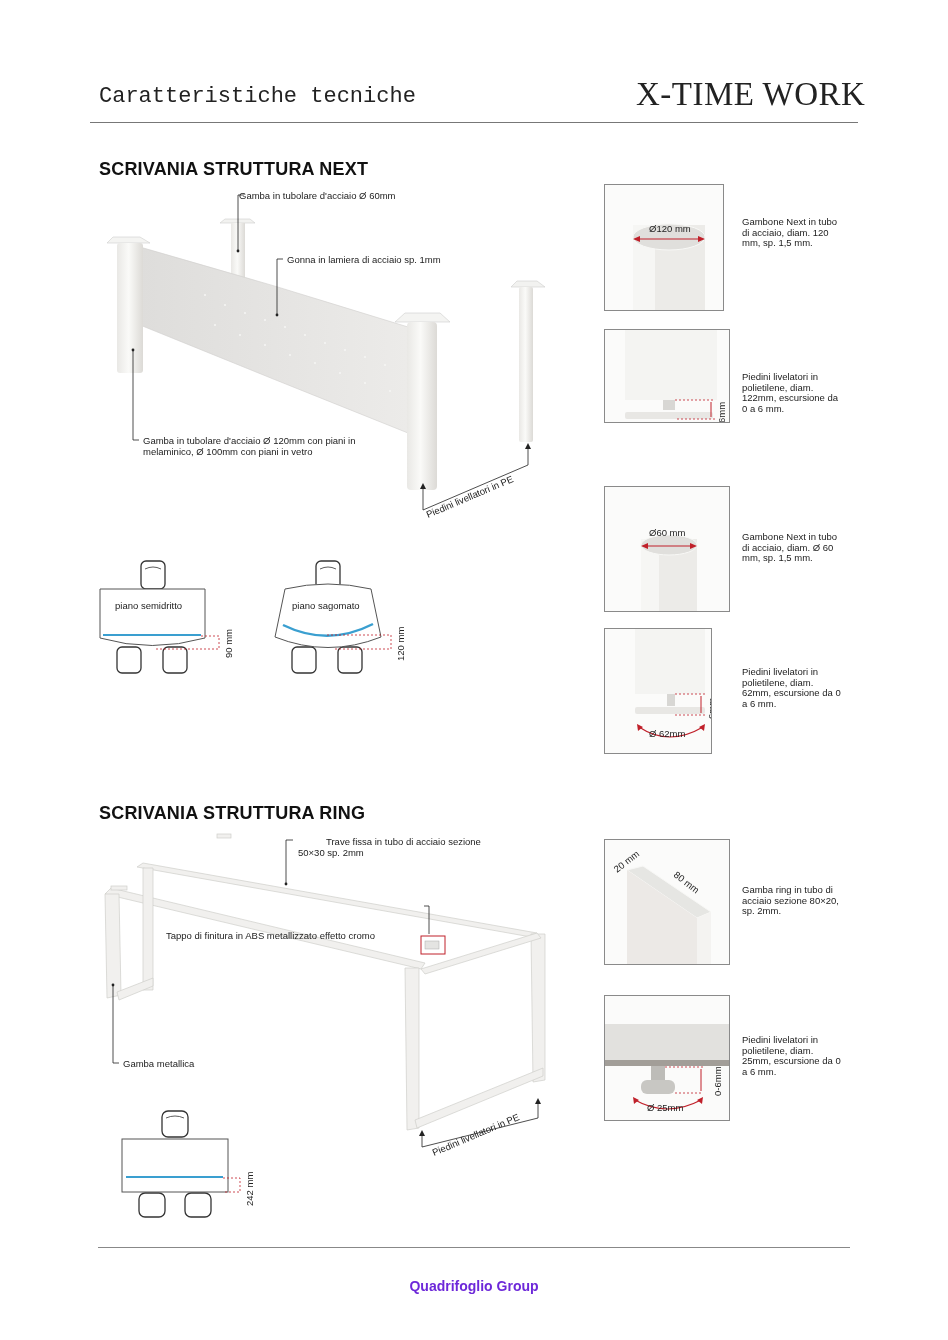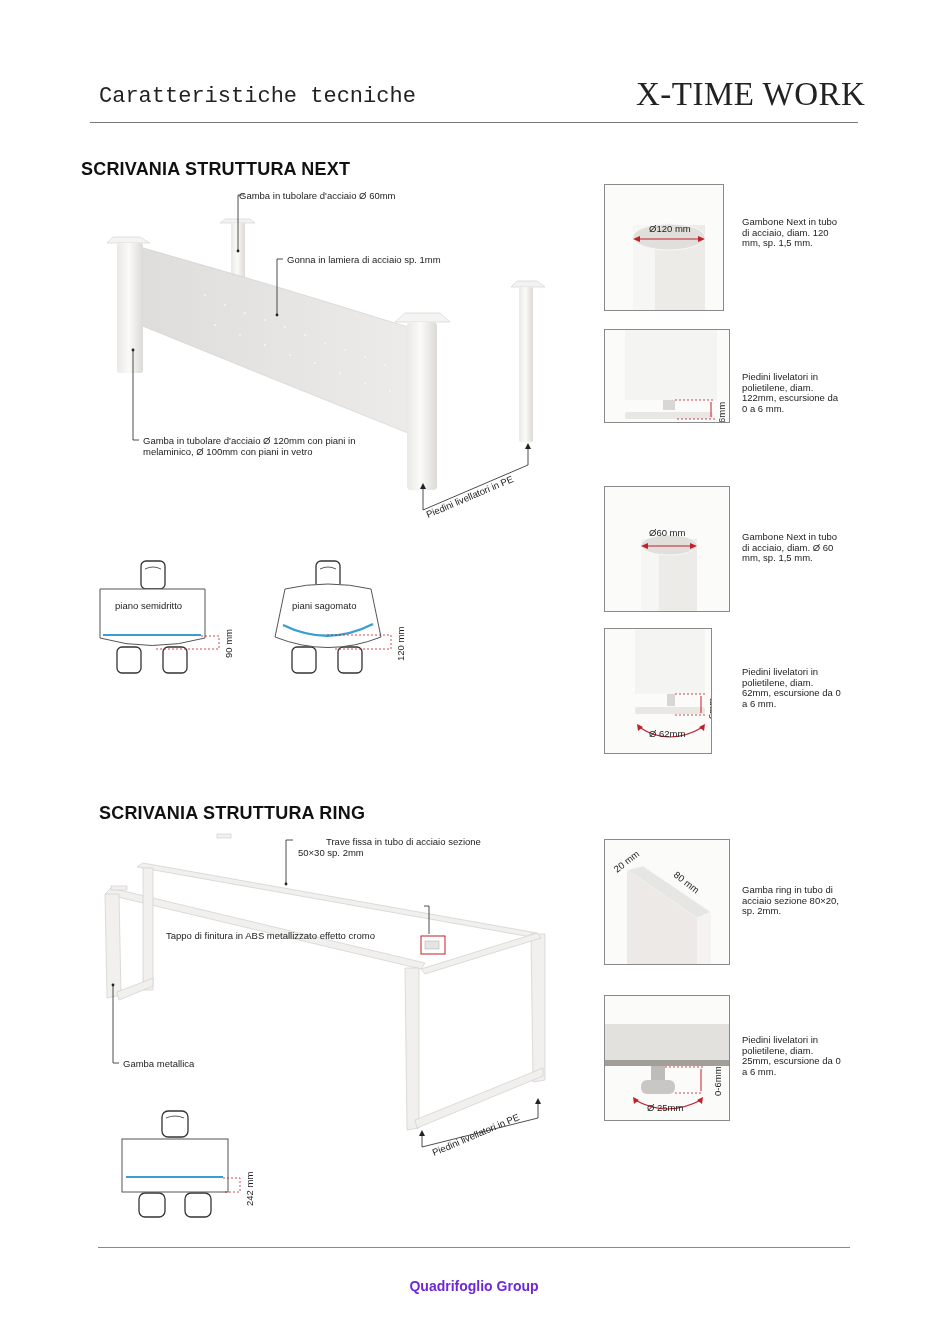--- a/index.html
+++ b/index.html
@@ -17,21 +17,21 @@
   .desc { font-size:9.5px; line-height:10.5px; color:#222; }
   svg text { font-family:"Liberation Sans", sans-serif; }
 </style>
 </head>
 <body>
 
 <div class="abs hdr-left">Caratteristiche tecniche</div>
 <div class="abs hdr-right">X-TIME WORK</div>
 <div class="abs hr-top"></div>
 
-<div class="abs sec-title" style="left:81px;top:159px;">SCRIVANIA STRUTTURA NEXT</div>
+<div class="abs sec-title" style="left:99px;top:159px;">SCRIVANIA STRUTTURA NEXT</div>
 
 <svg class="abs" style="left:95px;top:185px;" width="480" height="350">
   <defs>
     <linearGradient id="legG" x1="0" x2="1">
       <stop offset="0" stop-color="#e9e8e5"></stop>
         <stop offset="0.45" stop-color="#fafaf8"></stop>
         <stop offset="1" stop-color="#dcdad6"></stop>
     </linearGradient>
     <linearGradient id="skirtG" x1="0" x2="1">
       <stop offset="0" stop-color="#dedddb"></stop>
@@ -110,21 +110,21 @@
     <rect x="197" y="92" width="24" height="26" rx="5" fill="#fff" stroke="#333" stroke-width="1.3"></rect>
     <rect x="243" y="92" width="24" height="26" rx="5" fill="#fff" stroke="#333" stroke-width="1.3"></rect>
     <path d="M 190 34 Q 233 24 276 34 L 286 82 Q 233 103 180 82 Z" fill="#fff" stroke="#555" stroke-width="1"></path>
     <path d="M 188 70 Q 233 92 278 69" fill="none" stroke="#3a9fd0" stroke-width="2.5"></path>
     <polyline points="232,80 296,80 296,94 240,94" fill="none" stroke="#c0202a" stroke-width="0.8" stroke-dasharray="2,2"></polyline>
   </g>
   <text x="0" y="0" font-size="9.5" fill="#222" transform="translate(137 103) rotate(-90)">90 mm</text>
   <text x="0" y="0" font-size="9.5" fill="#222" transform="translate(309 106) rotate(-90)">120 mm</text>
 </svg>
 <div class="abs cap" style="left:115px;top:600px;">piano semidritto</div>
-<div class="abs cap" style="left:292px;top:600px;">piani sagomato</div>
+<div class="abs cap" style="left:292px;top:600px;">piano sagomato</div>
 
 <div class="abs photo" style="left:604px;top:184px;width:120px;height:127px;">
   <svg width="126" height="127">
     <rect x="28" y="40" width="72" height="90" fill="#ecebe8"></rect>
     <rect x="28" y="40" width="22" height="90" fill="#f6f6f4"></rect>
     <ellipse cx="64" cy="52" rx="36" ry="13" fill="#e0dfdc" stroke="#f8f8f6" stroke-width="1"></ellipse>
     <line x1="32" y1="54" x2="96" y2="54" stroke="#c0202a" stroke-width="1.2"></line>
     <polygon points="28,54 35,51 35,57" fill="#c0202a"></polygon>
     <polygon points="100,54 93,51 93,57" fill="#c0202a"></polygon>
     <text x="44" y="47" font-size="9.5" fill="#222">Ø120 mm</text>

